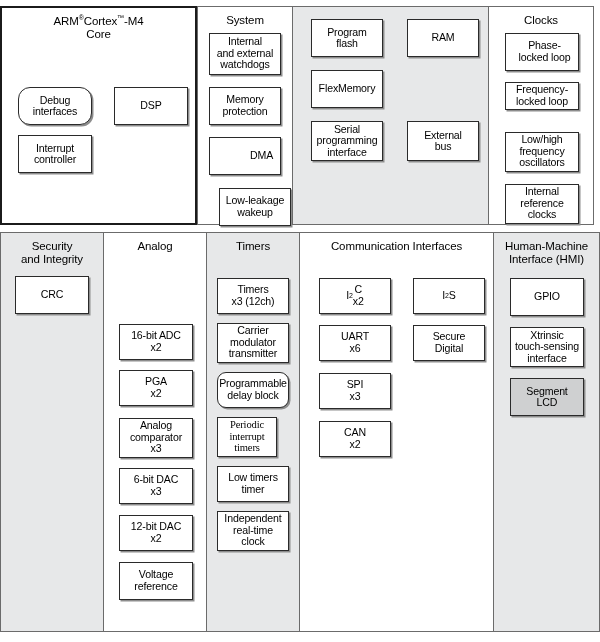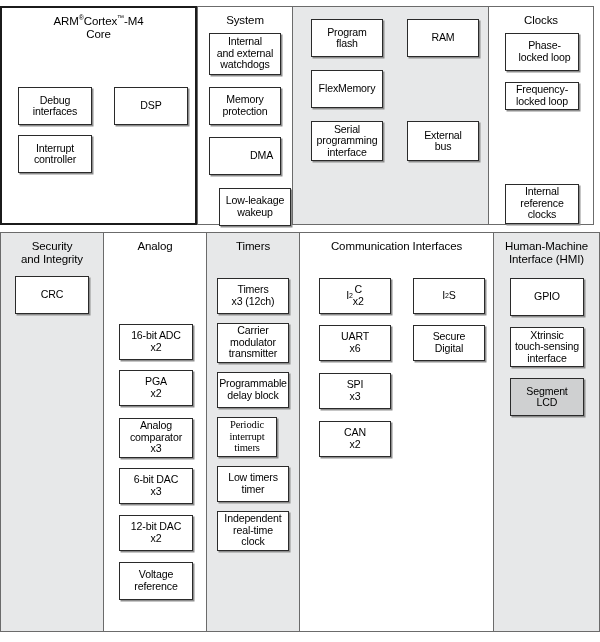--- a/index.html
+++ b/index.html
@@ -95,21 +95,21 @@
 </head>
 <body>
 
 <div id="diagram">
 
   <div class="row" style="top:6px; height:219px;">
 
     <div class="panel heavy" style="width:197px;">
       <div class="panel-title">ARM<sup>®</sup>Cortex<sup>™</sup>-M4<br>Core</div>
       <div class="panel-body">
-        <div class="block" style="left:16px; top:47px; width:74px; height:38px;">Debug
+        <div class="block" style="left:16px; top:47px; width:74px; height:38px;border-radius:12px;">Debug
 interfaces</div>
         <div class="block" style="left:112px; top:47px; width:74px; height:38px;">DSP</div>
         <div class="block" style="left:16px; top:95px; width:74px; height:38px;">Interrupt
 controller</div>
       </div>
     </div>
 
     <div class="panel" style="width:95px;">
       <div class="panel-title">System</div>
       <div class="panel-body">
@@ -138,20 +138,23 @@
       </div>
     </div>
 
     <div class="panel" style="width:106px;">
       <div class="panel-title">Clocks</div>
       <div class="panel-body">
         <div class="block" style="left:16px; top:6px; width:74px; height:38px;padding-left:6px;">Phase-
 locked loop</div>
         <div class="block" style="left:16px; top:55px; width:74px; height:28px;">Frequency-
 locked loop</div>
+        <div class="block" style="left:16px; top:105px; width:74px; height:40px;">Low/high
+frequency
+oscillators</div>
         <div class="block" style="left:16px; top:157px; width:74px; height:40px;">Internal
 reference
 clocks</div>
       </div>
     </div>
 
   </div>
 
   <div class="row" style="top:232px; height:400px;">
 
@@ -183,21 +186,21 @@
     </div>
 
     <div class="panel shaded" style="width:93px;">
       <div class="panel-title">Timers</div>
       <div class="panel-body">
         <div class="block" style="left:10px; top:25px; width:72px; height:36px;">Timers
 x3 (12ch)</div>
         <div class="block" style="left:10px; top:70px; width:72px; height:40px;">Carrier
 modulator
 transmitter</div>
-        <div class="block" style="left:10px; top:119px; width:72px; height:36px;">Programmable
+        <div class="block" style="left:10px; top:119px; width:72px; height:36px;border-radius:9px;">Programmable
 delay block</div>
         <div class="block" style="left:10px; top:164px; width:60px; height:40px;font-family:Liberation Serif, serif;">Periodic
 interrupt
 timers</div>
         <div class="block" style="left:10px; top:213px; width:72px; height:36px;">Low timers
 timer</div>
         <div class="block" style="left:10px; top:258px; width:72px; height:40px;">Independent
 real-time
 clock</div>
       </div>

